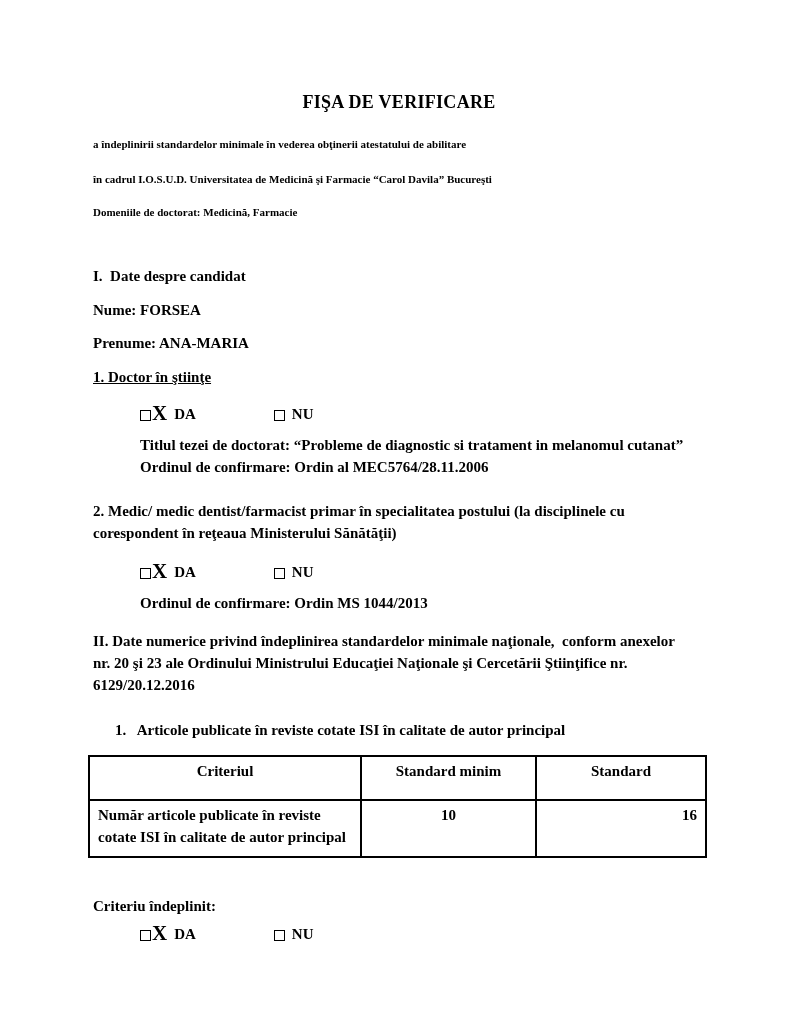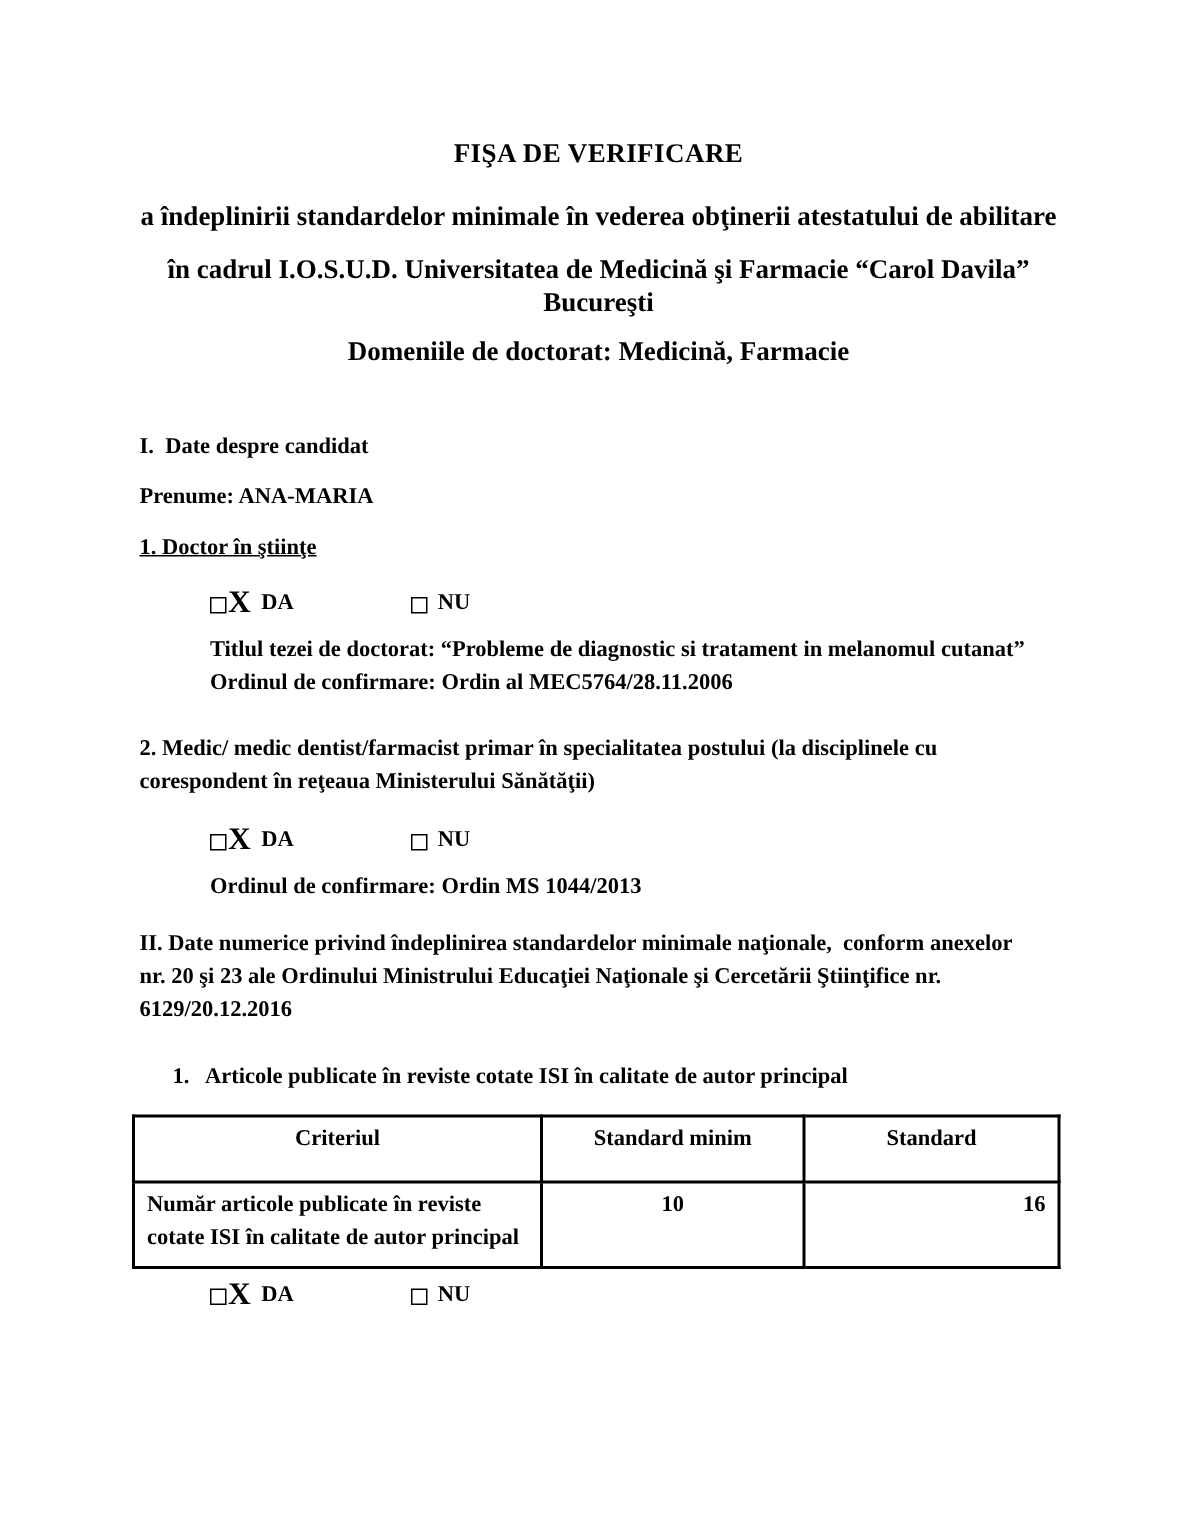--- a/index.html
+++ b/index.html
@@ -17,22 +17,21 @@
     padding: 91px 86px 0 93px;
   }
   .pre { white-space: pre-wrap; }
   .title {
     text-align: center;
     font-size: 18px;
     line-height: 22px;
     letter-spacing: 0.3px;
   }
   .sub {
-    text-align: center;
-    font-size: 18px;
+    font-size: 11px;
     line-height: 22px;
   }
   .sub1 { margin-top: 20px; }
   .sub2 { margin-top: 13px; }
   .sub3 { margin-top: 11px; }
   p, .line { font-size: 15px; line-height: 22px; }
   .heading-1 { margin-top: 42px; }
   .nume { margin-top: 12px; }
   .prenume { margin-top: 11px; }
   .item1 { margin-top: 12px; text-decoration: underline; }
@@ -96,20 +95,21 @@
 <body>
 
 <div class="doc">
 
   <div class="title pre">FIŞA DE VERIFICARE</div>
   <div class="sub sub1 pre">a îndeplinirii standardelor minimale în vederea obţinerii atestatului de abilitare</div>
   <div class="sub sub2 pre">în cadrul I.O.S.U.D. Universitatea de Medicină şi Farmacie “Carol Davila” Bucureşti</div>
   <div class="sub sub3 pre">Domeniile de doctorat: Medicină, Farmacie</div>
 
   <p class="heading-1 pre">I.  Date despre candidat</p>
+  <p class="nume pre">Nume: FORSEA</p>
   <p class="prenume pre">Prenume: ANA-MARIA</p>
   <p class="item1 pre">1. Doctor în ştiinţe</p>
 
   <div class="cb-row cb-row-1">
     <span class="cb-group">
       <span class="cb-box"></span>
         <span class="cb-mark">X</span>
       <span class="cb-label">DA</span>
     </span>
     <span class="cb-group cb-group-nu">
@@ -165,20 +165,21 @@
     </thead>
     <tbody>
       <tr>
         <td class="cell-criteriul">Număr articole publicate în reviste cotate ISI în calitate de autor principal</td>
         <td class="cell-standard">10</td>
         <td class="cell-realizat">16</td>
       </tr>
     </tbody>
   </table>
 
+  <p class="criteriu-indeplinit pre">Criteriu îndeplinit:</p>
 
   <div class="cb-row cb-row-3">
     <span class="cb-group">
       <span class="cb-box"></span>
         <span class="cb-mark">X</span>
       <span class="cb-label">DA</span>
     </span>
     <span class="cb-group cb-group-nu">
       <span class="cb-box"></span>
       <span class="cb-label">NU</span>

